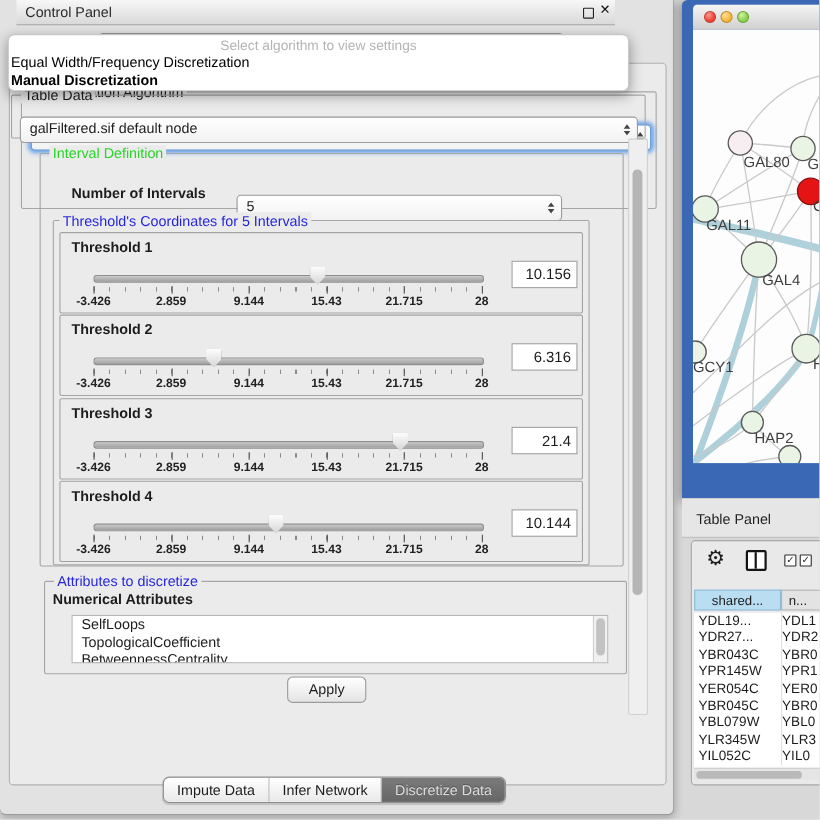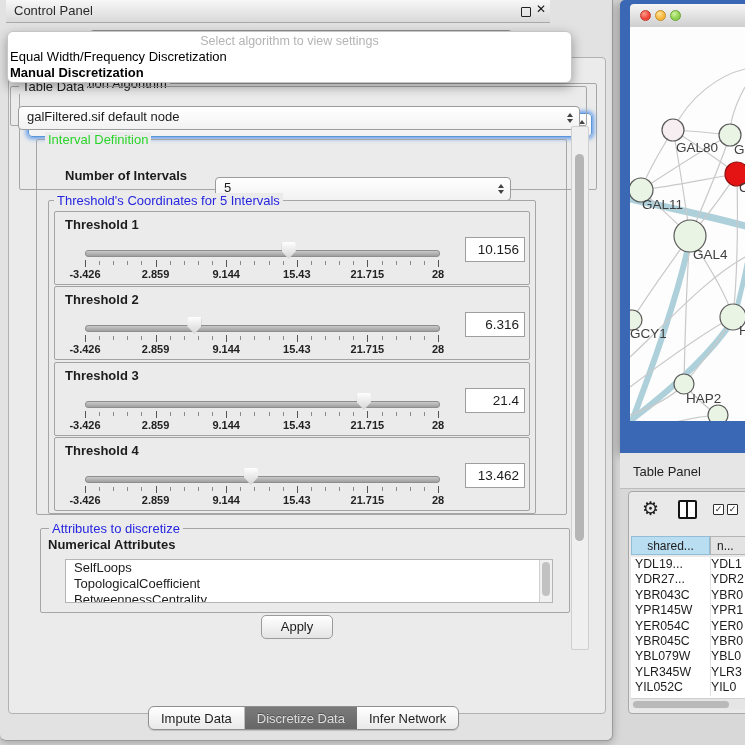--- a/index.html
+++ b/index.html
@@ -8,21 +8,21 @@
     background:#d8d8d8;
     font-family:"Liberation Sans","DejaVu Sans",sans-serif;
     -webkit-font-smoothing:antialiased;color:#1c1c1c;
   }
   .abs{position:absolute;}
 
   
   .cp-window{left:0;top:0;width:612px;height:740px;background:#e2e2e2;
     border:1px solid #9b9b9b;border-left:none;border-top:none;
     border-radius:0 0 6px 6px;box-shadow:0 2px 8px rgba(0,0,0,.25);}
-  .cp-titlebar{left:6px;top:0;width:544px;height:22px;
+  .cp-titlebar{left:15px;top:0;width:544px;height:22px;
     background:linear-gradient(#f7f7f7,#d9d9d9);border-bottom:1px solid #aaa;}
   .cp-title{left:8px;top:3px;font-size:13px;color:#2a2a2a;}
   .tb-float{right:19px;top:7px;width:8px;height:8px;border:1.5px solid #222;border-radius:1px;background:transparent;}
   .tb-close{right:4px;top:2px;font-size:12px;font-weight:bold;color:#111;}
 
   
   .seg-group{display:flex;border:1px solid #8f8f8f;border-radius:6px;overflow:hidden;
     background:linear-gradient(#ffffff,#e9e9e9);height:22px;box-shadow:0 1px 1px rgba(0,0,0,.15);}
   .seg{display:flex;align-items:center;justify-content:center;font-size:13px;color:#1d1d1d;
     padding:0 12px;border-right:1px solid #bdbdbd;white-space:nowrap;}
@@ -289,21 +289,21 @@
             <div class="mtick" style="left:60%;"></div>
             <div class="mtick" style="left:80%;"></div>
             <div class="mtick" style="left:100%;"></div>
             <span class="tick-label" style="left:0%;">-3.426</span>
             <span class="tick-label" style="left:20%;">2.859</span>
             <span class="tick-label" style="left:40%;">9.144</span>
             <span class="tick-label" style="left:60%;">15.43</span>
             <span class="tick-label" style="left:80%;">21.715</span>
             <span class="tick-label" style="left:100%;">28</span>
           </div>
-          <div class="val-box">13.462</div>
+          <div class="val-box">10.144</div>
         </div>
 
       </div>
     </div>
 
     <div class="group" style="left:40px;top:528px;width:528px;height:83px;">
       <span class="gtitle blue">Attributes to discretize</span>
       <div class="abs bold-label" style="left:7px;top:8px;">Numerical Attributes</div>
       <div class="attr-list">
         <div class="attr-item">SelfLoops</div>
@@ -315,25 +315,25 @@
       </div>
     </div>
 
     <div class="abs apply-btn">Apply</div>
   </div>
 
   <div class="abs bottom-tabs seg-group">
     <div class="seg">
       <span>Impute Data</span>
     </div>
+    <div class="seg">
+      <span>Infer Network</span>
+    </div>
     <div class="seg sel">
       <span>Discretize Data</span>
-    </div>
-    <div class="seg">
-      <span>Infer Network</span>
     </div>
   </div>
 
 <div class="abs net-window">
   <div class="net-titlebar">
     <span class="light red"></span>
     <span class="light yellow"></span>
     <span class="light green"></span>
   </div>
   <div class="net-canvas">

